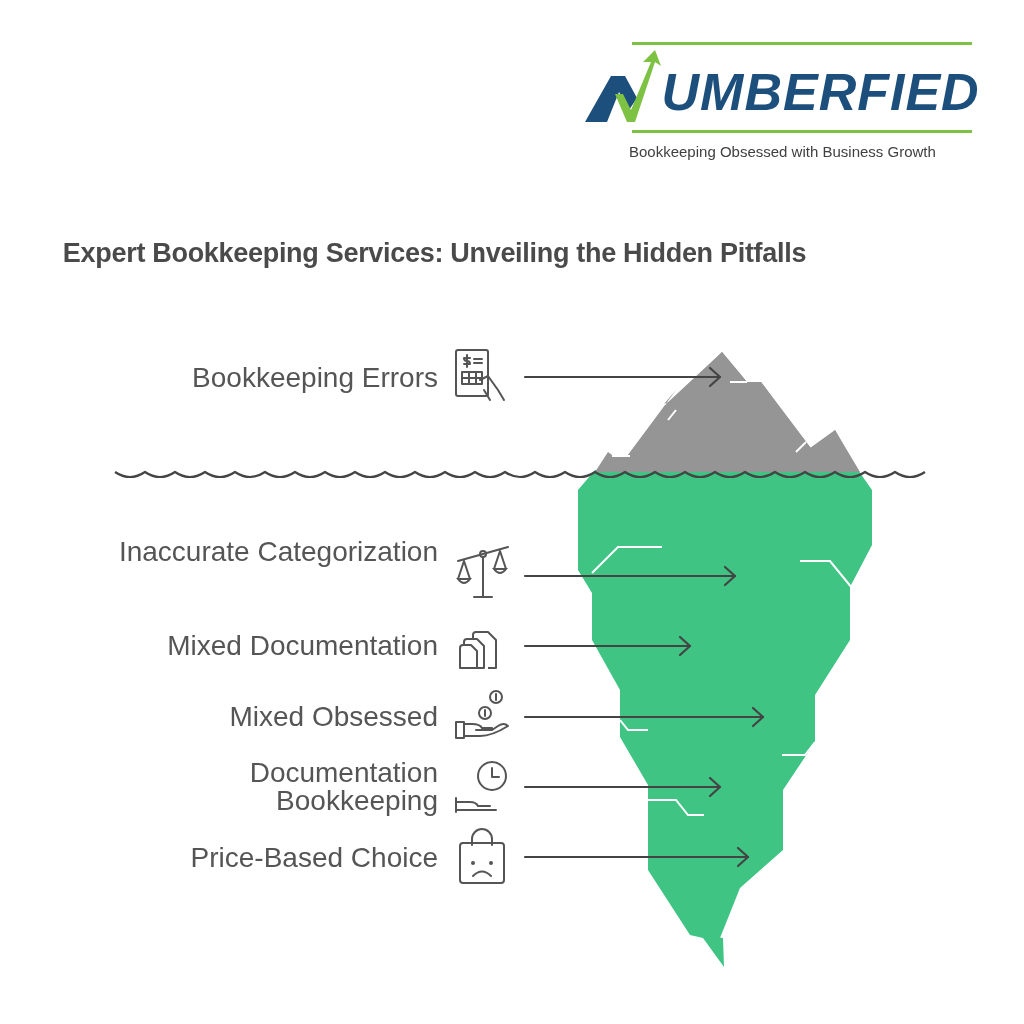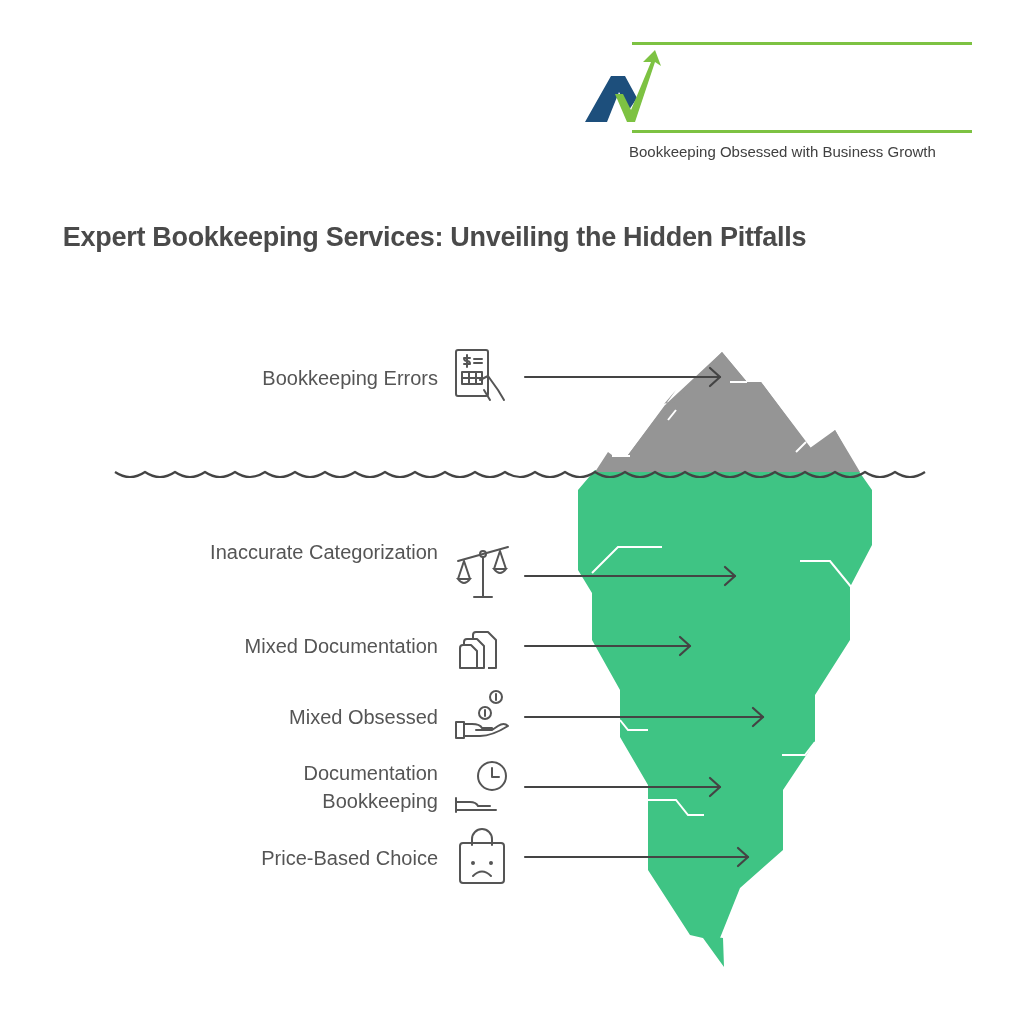--- a/index.html
+++ b/index.html
@@ -7,36 +7,39 @@
          font-family: "Liberation Sans", "DejaVu Sans", sans-serif; color: #4a4a4a; }
   .logo { position: absolute; left: 585px; top: 40px; width: 390px; height: 125px; }
   .logo-line { position: absolute; height: 3px; background: #7dc242; }
   .logo-line.top { left: 47px; top: 2px; width: 340px; }
   .logo-line.bottom { left: 47px; top: 90px; width: 340px; }
   .logo-word { position: absolute; left: 38px; top: 22px; font-size: 52px; font-weight: bold;
                font-style: italic; color: #1d4f7c; letter-spacing: 1px; line-height: 60px; }
   .logo-mark { position: absolute; left: 0; top: 8px; width: 90px; height: 80px; }
   .logo-tagline { position: absolute; left: 44px; top: 103px; font-size: 15px; color: #404040;
                   white-space: nowrap; }
-  .title { position: absolute; left: 0; width: 869px; top: 222px; text-align: center;
+  .title { position: absolute; left: 0; width: 869px; top: 238px; text-align: center;
            font-size: 27px; font-weight: bold; color: #4a4a4a; letter-spacing: -0.3px; }
   .diagram { position: absolute; left: 0; top: 0; width: 1024px; height: 1024px; }
-  .label { position: absolute; right: 586px; font-size: 20px; color: #555555; text-align: right;
+  .label { position: absolute; right: 586px; font-size: 28px; color: #555555; text-align: right;
            line-height: 28px; white-space: nowrap; }
   .icon { position: absolute; width: 60px; height: 60px; }
 </style>
 </head>
 <body>
 
 <div class="logo">
   <div class="logo-line top"></div>
   <svg class="logo-mark" viewBox="0 0 90 80">
     <polygon points="0,74 26,28 40,28 52,50 44,62 34,44 22,74" fill="#1d4f7c"></polygon>
     <polygon points="30,46 38,46 46,62 66,14 58,14 70,2 76,18 70,14 50,74 42,74" fill="#7dc242"></polygon>
   </svg>
+  <div class="logo-word">
+    <span style="visibility:hidden">N</span><span>UMBERFIED</span>
+  </div>
   <div class="logo-line bottom"></div>
   <div class="logo-tagline">Bookkeeping Obsessed with Business Growth</div>
 </div>
 
 <div class="title">Expert Bookkeeping Services: Unveiling the Hidden Pitfalls</div>
 
 <svg class="diagram" viewBox="0 0 1024 1024">
 
   <polygon points="
     595,470 858,470 872,490 872,545 850,587 850,640 815,695 815,742 783,790 783,850 740,888 720,938 702,935 723,938 724,967 703,938 690,935 648,870 648,785 620,737 620,690 592,640 592,593 578,570 578,490" fill="#3fc484"></polygon>

